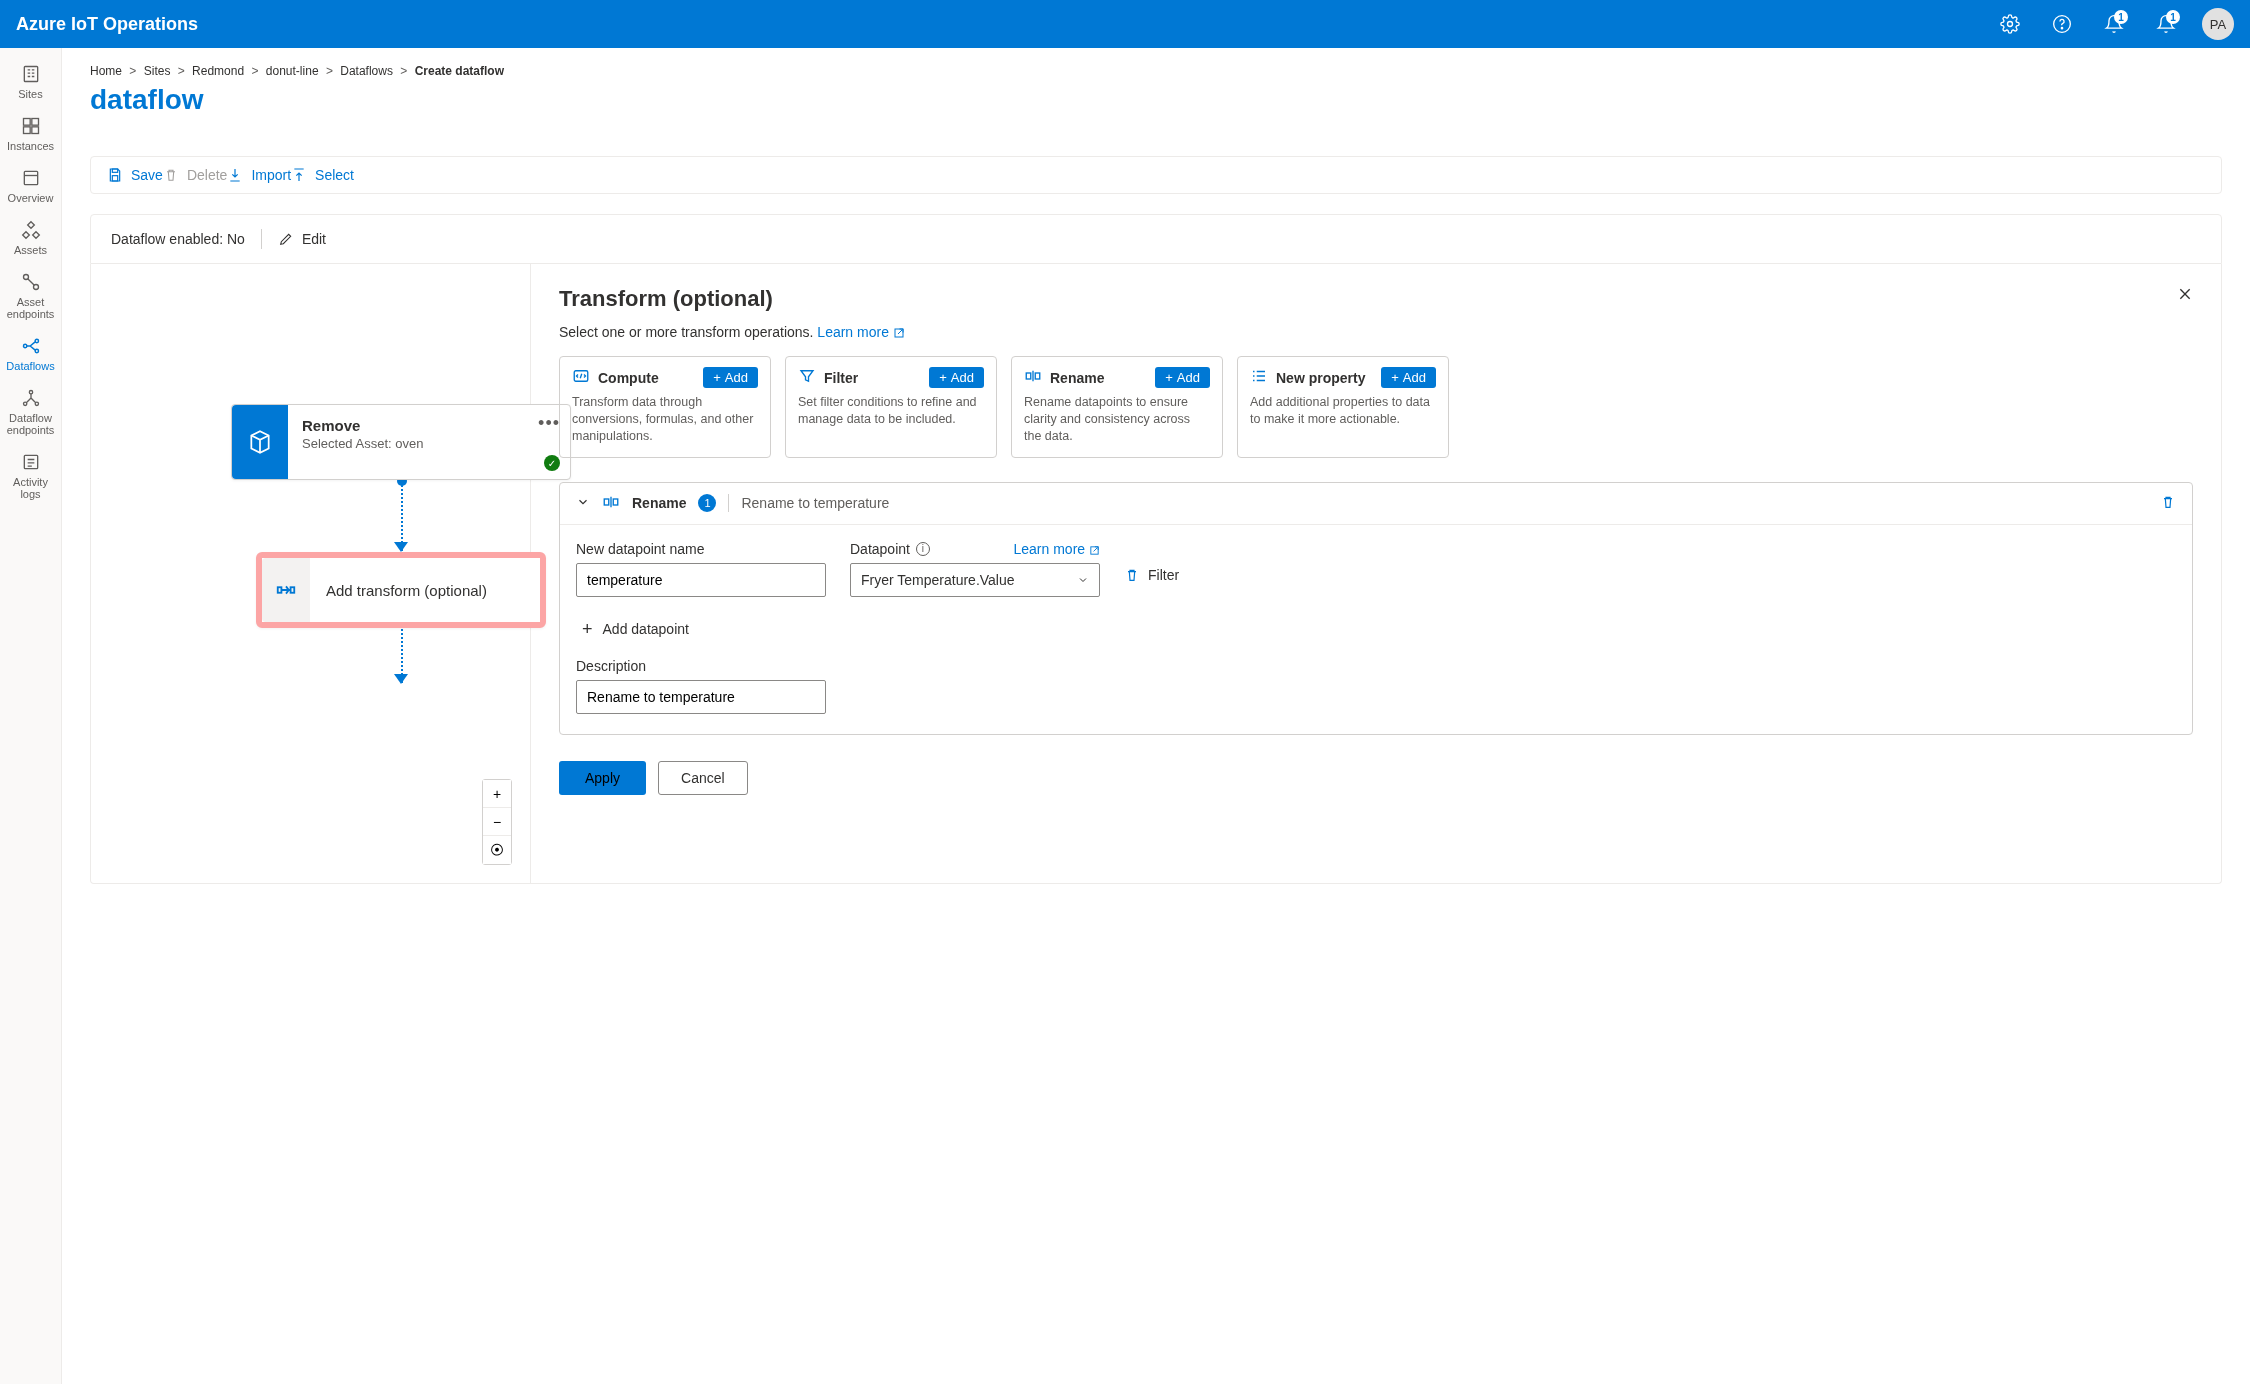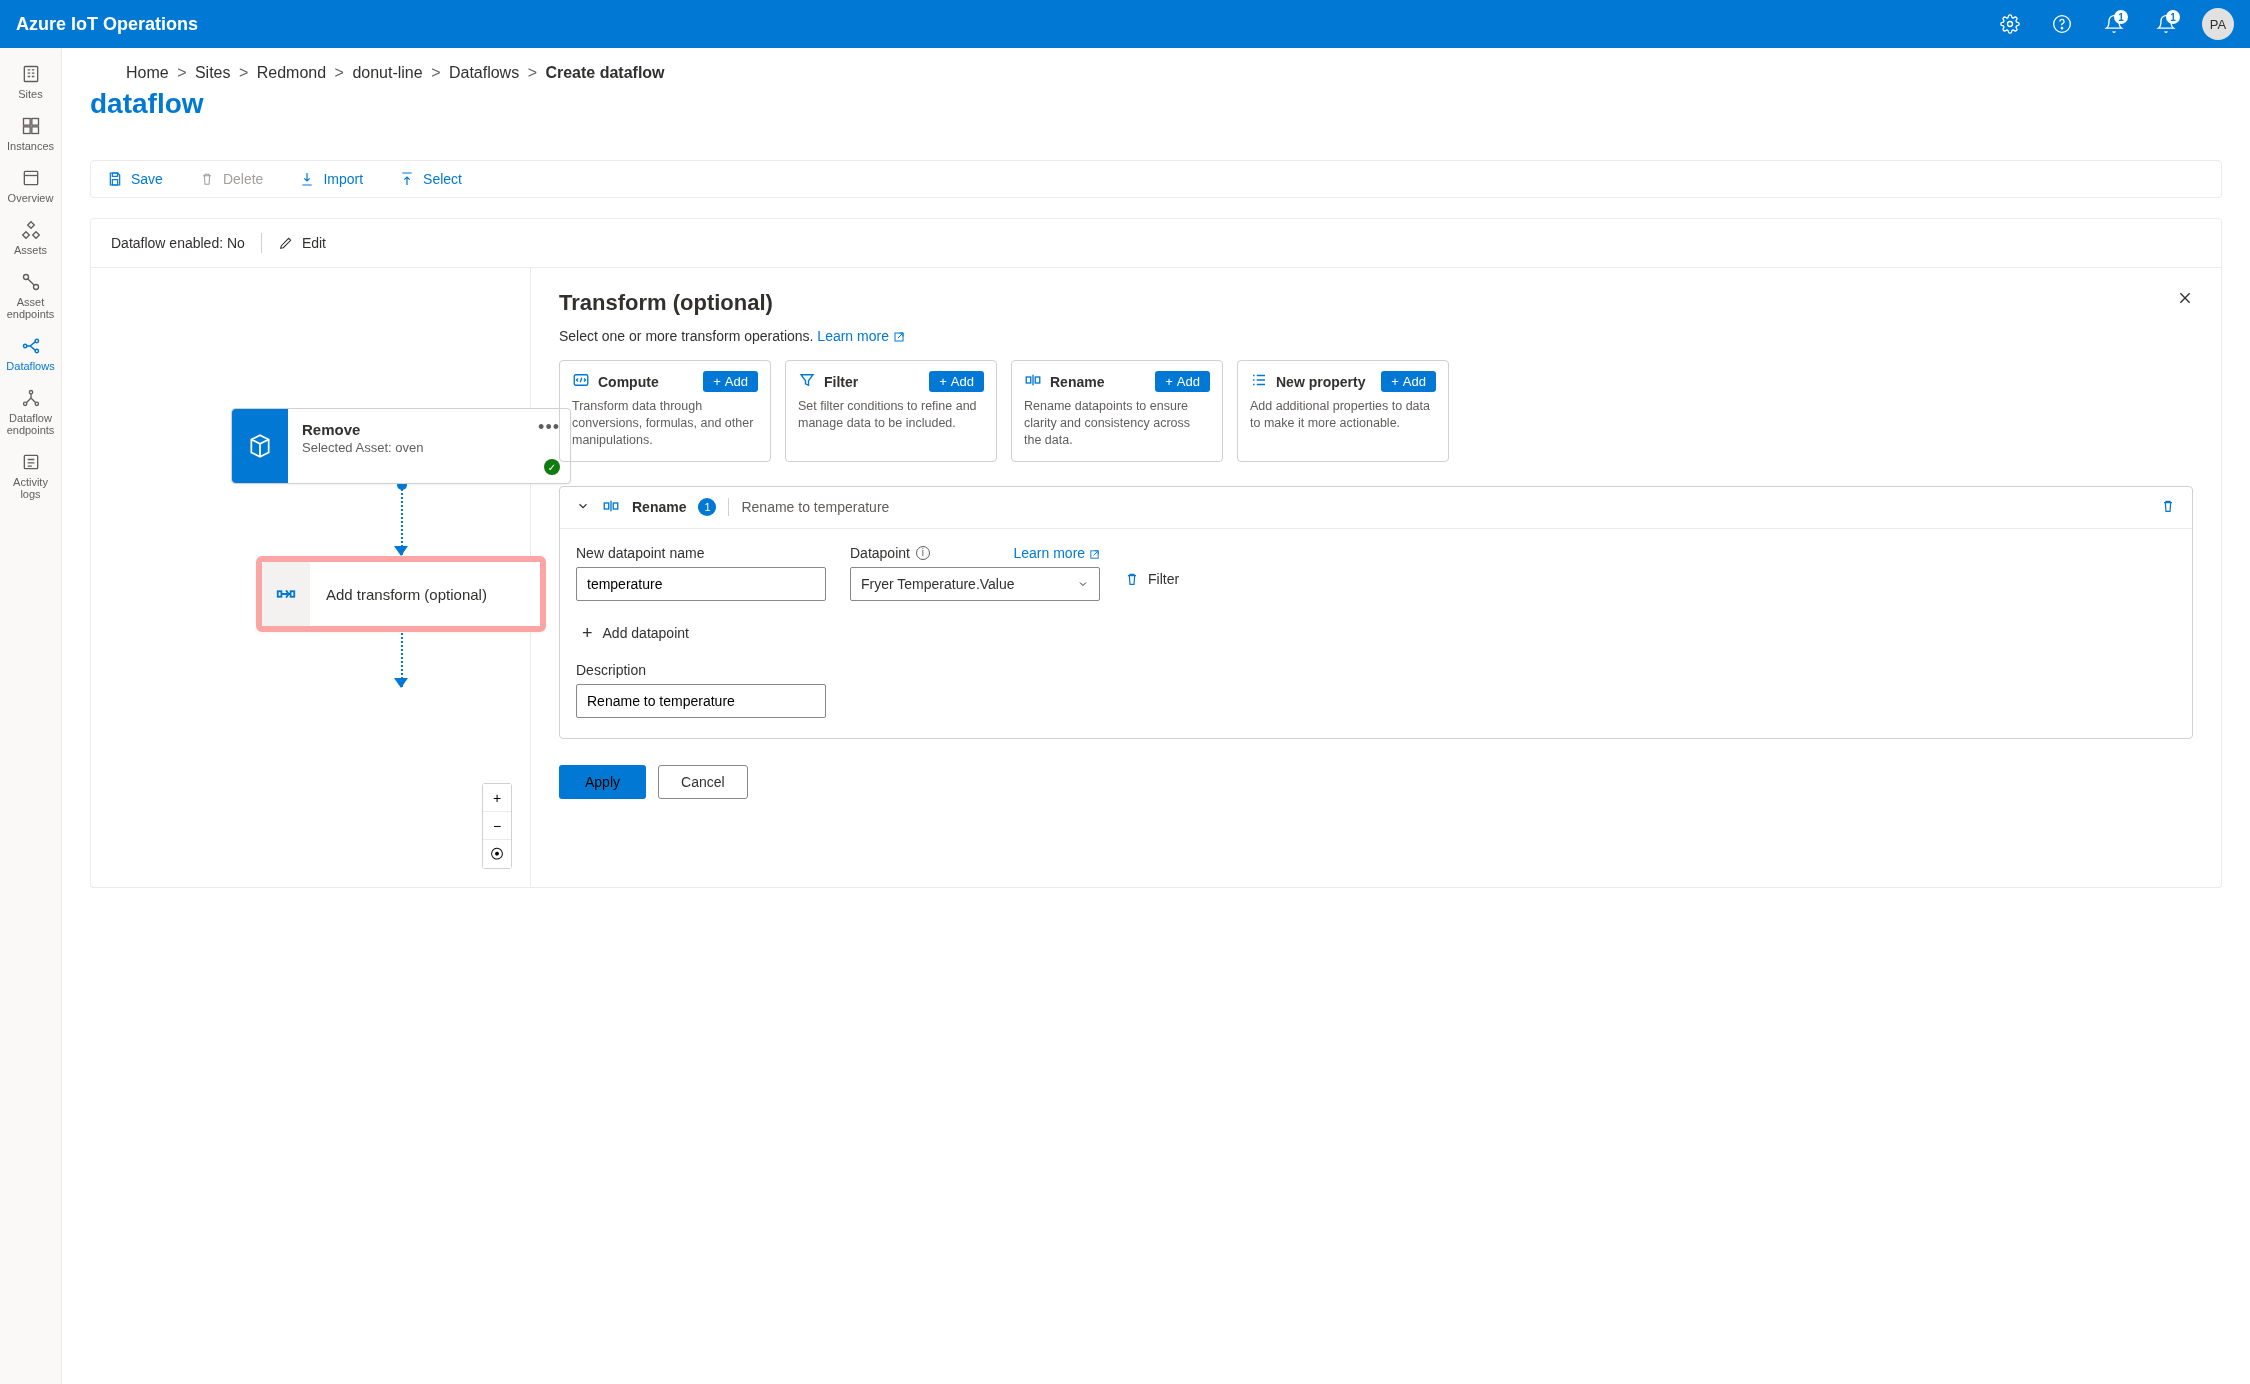--- a/index.html
+++ b/index.html
@@ -15,26 +15,26 @@
 
 
 .shell { display: flex; height: calc(100vh - 48px); }
 .left-rail { width: 62px; background: #faf9f8; border-right: 1px solid #edebe9; display: flex; flex-direction: column; align-items: center; padding-top: 8px; }
 .rail-item { width: 62px; display: flex; flex-direction: column; align-items: center; padding: 8px 4px; cursor: pointer; font-size: 11px; color: #605e5c; text-align: center; gap: 4px; }
 .rail-item.active { color: #0078d4; }
 .rail-item svg { width: 20px; height: 20px; }
 
 
 .main { flex: 1; overflow: auto; padding: 16px 28px 24px 28px; }
-.breadcrumb { font-size: 16px; color: #323130; margin-bottom: 6px; margin-left: 36px; }
+.breadcrumb { font-size: 12px; color: #323130; margin-bottom: 6px; }
 .breadcrumb .sep { color: #605e5c; margin: 0 4px; }
 .breadcrumb .current { font-weight: 600; }
 .page-title { font-size: 28px; font-weight: 600; color: #0078d4; margin-bottom: 16px; }
 
-.toolbar { border: 1px solid #edebe9; border-radius: 4px; padding: 10px 16px; display: flex; gap: 36px; align-items: center; margin-bottom: 20px; margin-top: 40px; }
+.toolbar { border: 1px solid #edebe9; border-radius: 4px; padding: 10px 16px; display: flex; align-items: center; margin-bottom: 20px; margin-top: 40px; }
 .tool-btn { display: flex; align-items: center; gap: 8px; color: #323130; cursor: pointer; }
 .tool-btn.accent { color: #0078d4; }
 .tool-btn.disabled { color: #a19f9d; cursor: default; }
 .tool-btn svg { width: 16px; height: 16px; }
 
 .status-bar { border: 1px solid #edebe9; border-radius: 4px 4px 0 0; padding: 14px 20px; display: flex; align-items: center; gap: 16px; }
 .status-bar .divider { width: 1px; height: 20px; background: #d2d0ce; }
 
 .workspace { display: flex; border: 1px solid #edebe9; border-top: none; border-radius: 0 0 4px 4px; min-height: 620px; }
 .canvas { flex: 0 0 440px; border-right: 1px solid #edebe9; position: relative; padding: 30px 20px; }

